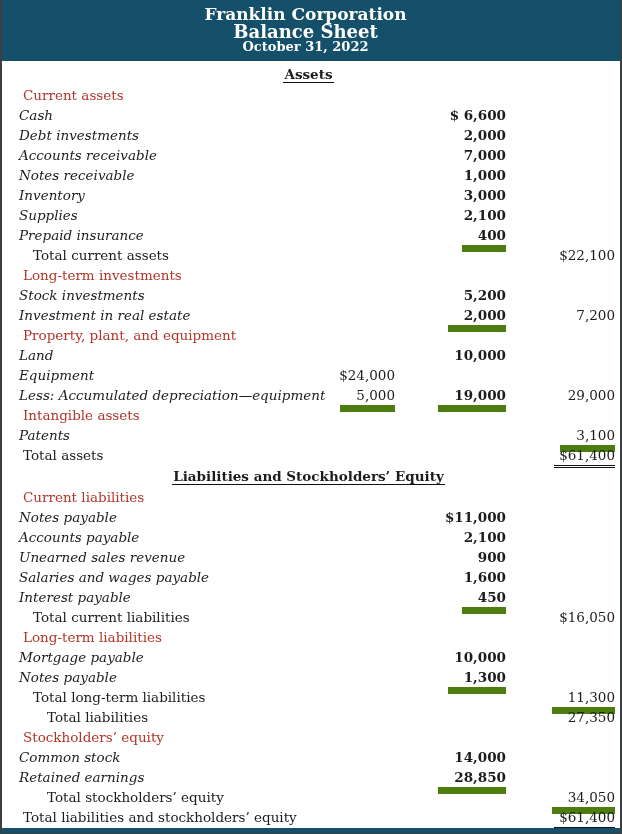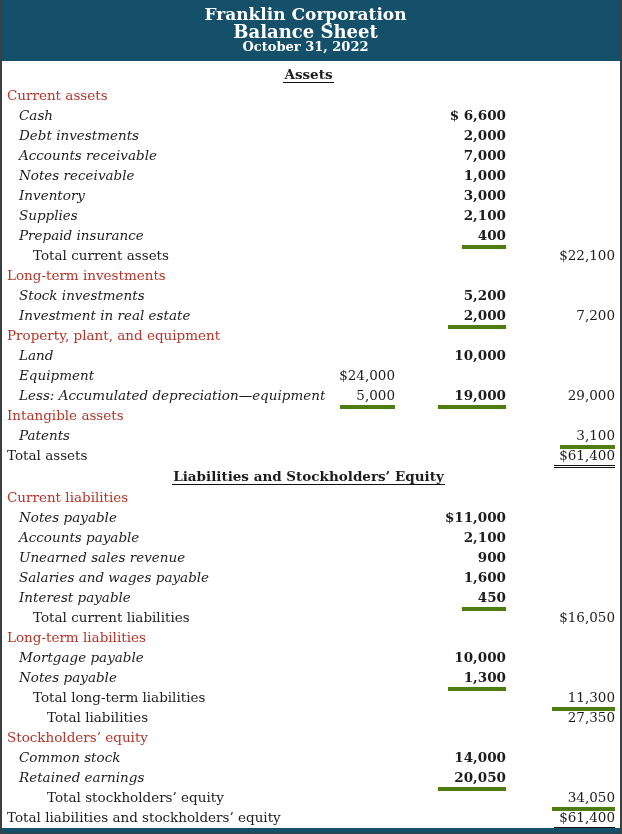--- a/index.html
+++ b/index.html
@@ -53,33 +53,33 @@
     line-height: 21px;
     font-weight: bold;
   }
   .row.title .title-text {
     border-bottom: 1.6px solid #111;
     padding: 0 1px;
   }
   .row .label { flex: 1; overflow: hidden; }
   .row.section .label { color: #b2352a; }
 
-  .indent-0 .label { padding-left: 5px;  }
+  .indent-0 .label { padding-left: 21px;  }
   .indent-1 .label { padding-left: 17px; font-style: italic; }
   .indent-2 .label { padding-left: 31px; }
   .indent-3 .label { padding-left: 45px; }
 
   .amt { text-align: right; }
   .amt.c1 { width: 70px;  }
   .amt.c2 { width: 111px; font-weight: bold; }
   .amt.c3 { width: 109px; }
 
   .val { display: inline-block; }
   .val.u-single {
-    border-bottom: 4px solid #4d7c0f;
+    border-bottom: 7px solid #4d7c0f;
     padding-left: 16px;
   }
   .val.u-double {
     border-bottom: 3px double #111;
     padding-left: 5px;
   }
 
   .bottom-bar {
     height: 6px;
     background: #15506b;
@@ -293,21 +293,21 @@
       </div>
       <div class="row item indent-1">
         <span class="label">Common stock</span>
         <span class="amt c1"></span>
         <span class="amt c2"><span class="val">14,000</span></span>
         <span class="amt c3"></span>
       </div>
       <div class="row item indent-1">
         <span class="label">Retained earnings</span>
         <span class="amt c1"></span>
-        <span class="amt c2"><span class="val u-single">20,050</span></span>
+        <span class="amt c2"><span class="val u-single">28,850</span></span>
         <span class="amt c3"></span>
       </div>
       <div class="row item indent-3">
         <span class="label">Total stockholders’ equity</span>
         <span class="amt c1"></span>
         <span class="amt c2"></span>
         <span class="amt c3"><span class="val u-single">34,050</span></span>
       </div>
       <div class="row item indent-0">
         <span class="label">Total liabilities and stockholders’ equity</span>

